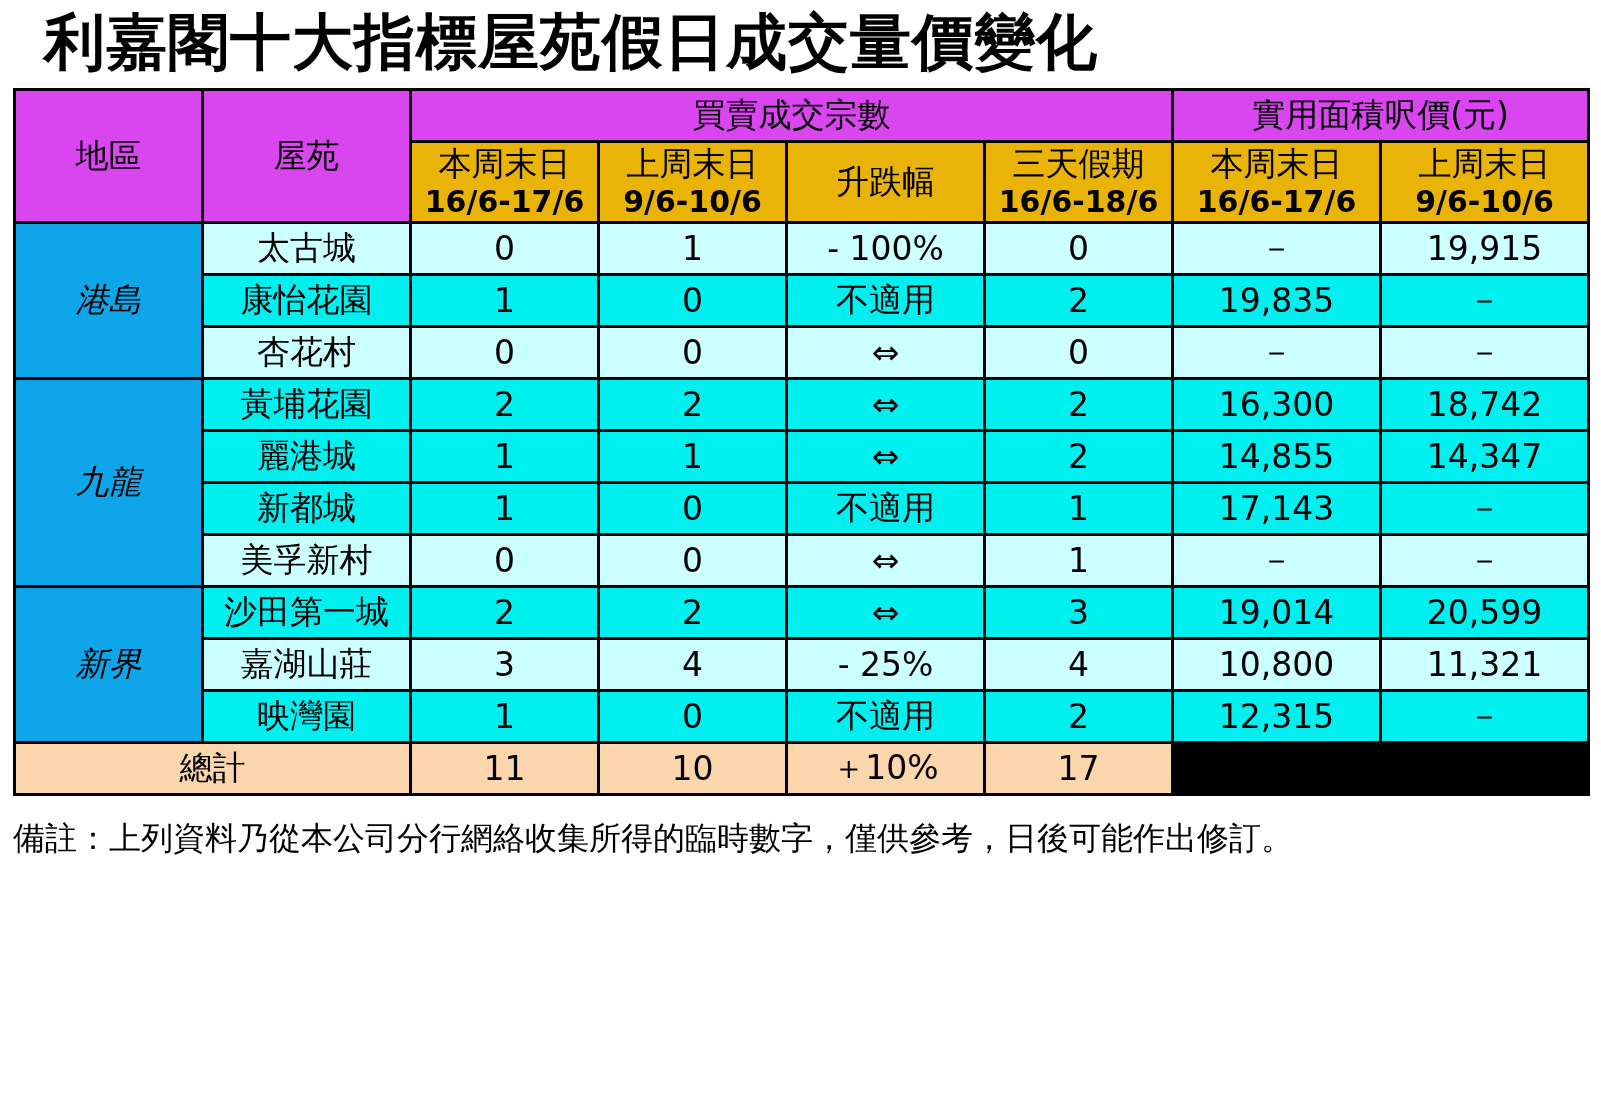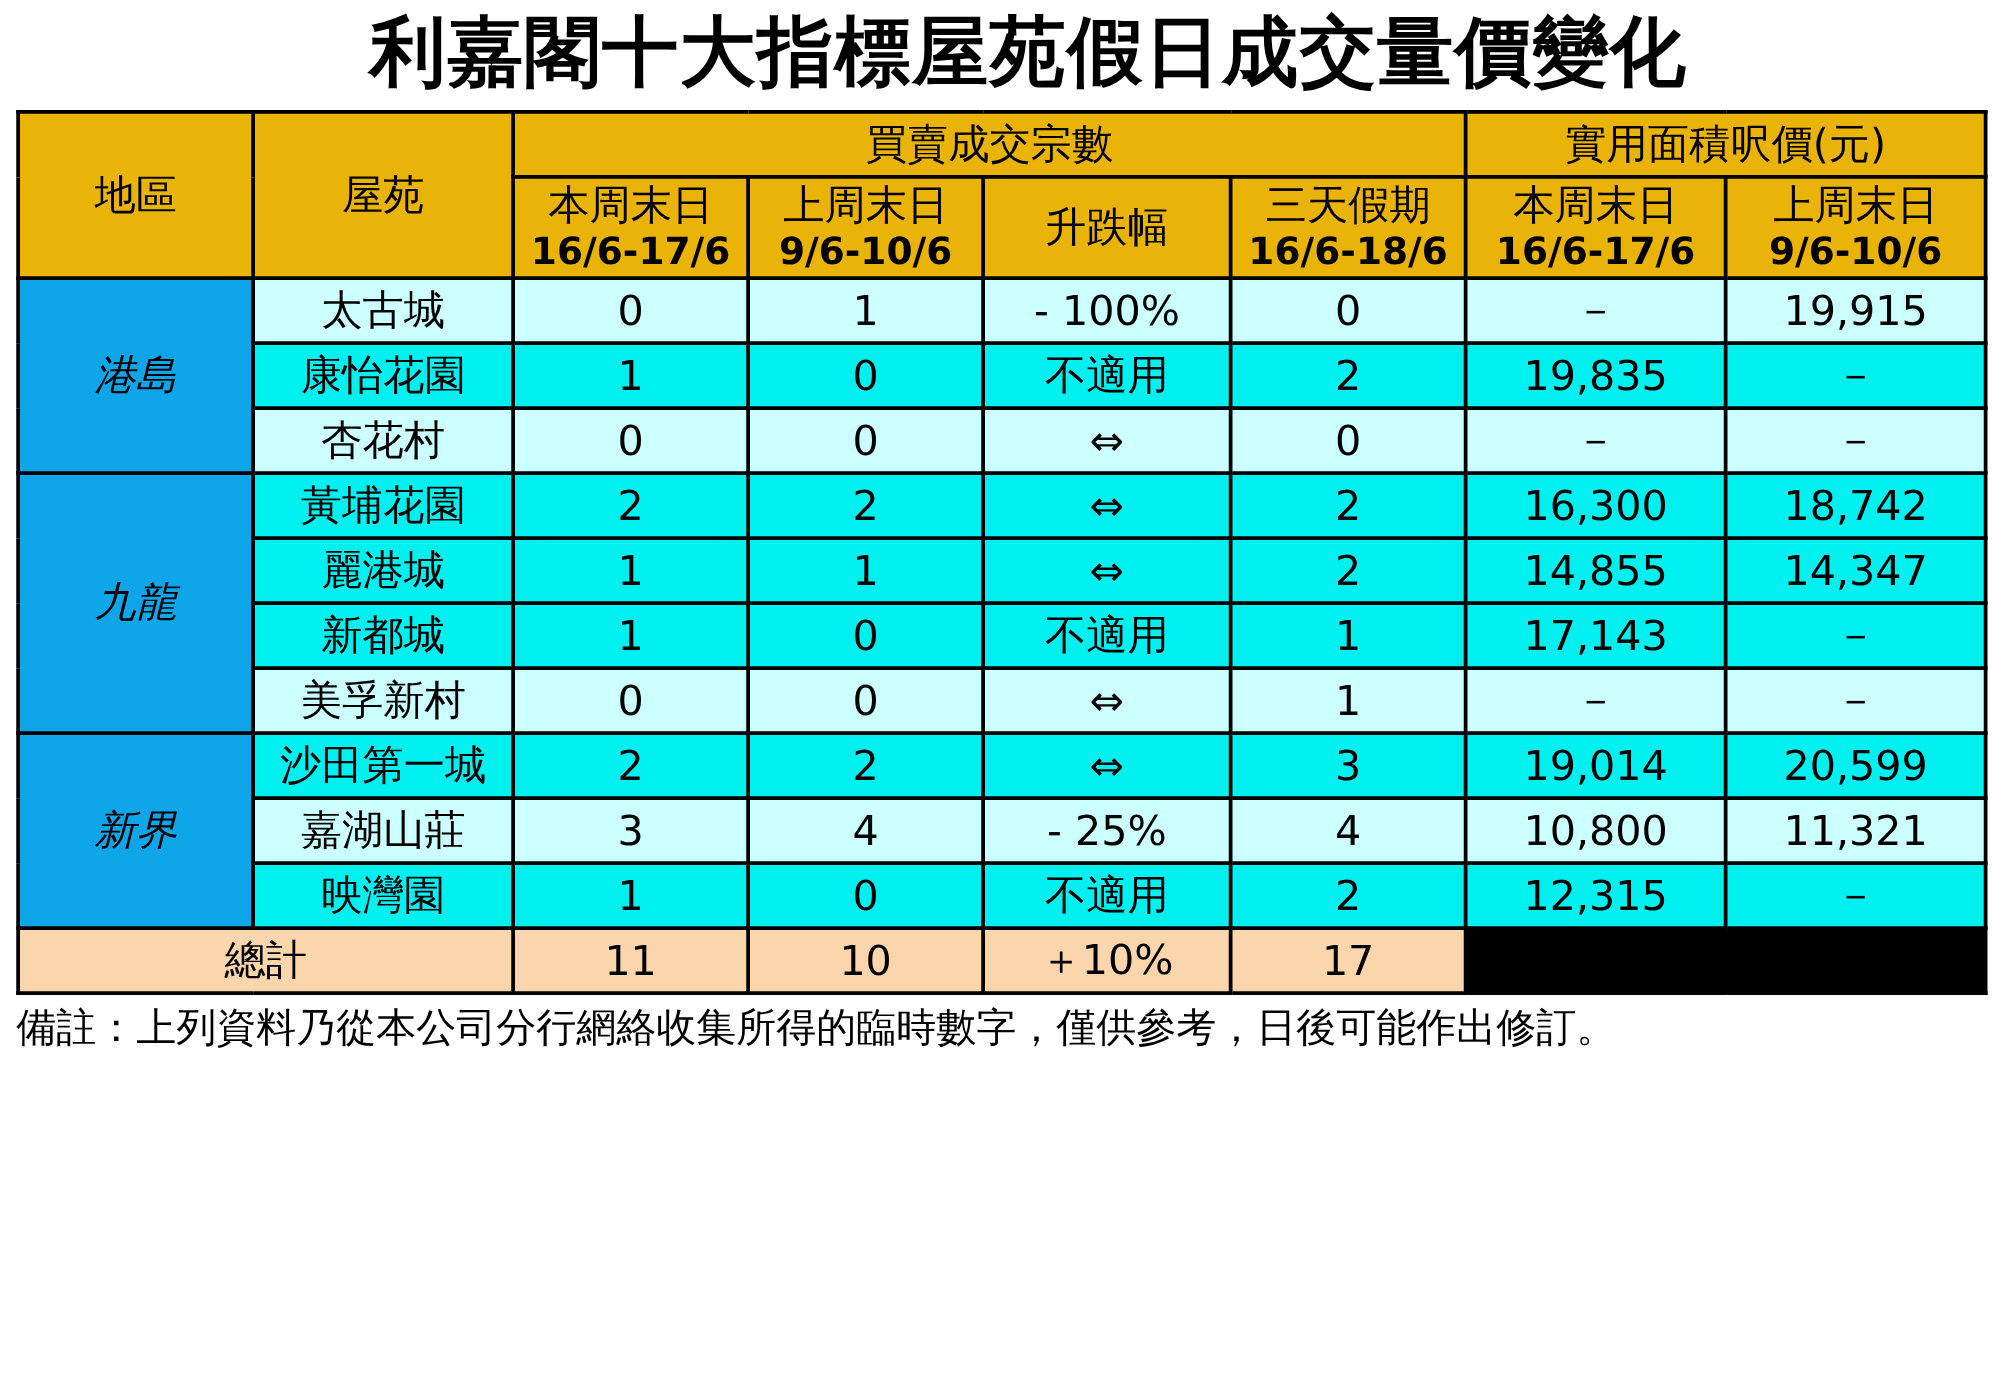--- a/index.html
+++ b/index.html
@@ -14,21 +14,20 @@
     color: #000000;
     overflow: hidden;
   }
   .page {
     width: 1601px;
     height: 1117px;
     position: relative;
     box-sizing: border-box;
   }
   .title {
-    text-align: center;
     font-family: "DejaVu Sans", sans-serif;
     font-weight: bold;
     font-size: 61px;
     letter-spacing: 1px;
     padding: 10px 0 14px 0;
     line-height: 1.05;
     margin-left: 44px;
   }
   table.grid {
     border-collapse: collapse;
@@ -40,21 +39,21 @@
     border: 3px solid #000000;
     font-weight: normal;
     font-size: 33px;
     text-align: center;
     vertical-align: middle;
     padding: 2px 2px;
     font-family: "DejaVu Sans", sans-serif;
   }
   
   .hdr {
-    background: #eab308;
+    background: #d946ef;
   }
   .hdr-sub {
     background: #eab308;
     font-size: 31px;
     line-height: 1.18;
   }
   .region {
     background: #0ea5e9;
     font-size: 35px;
     font-style: italic;
@@ -84,21 +83,21 @@
     display: block;
   }
   .sub-line1 {
     font-size: 33px;
   }
   .sub-line2 {
     font-size: 30px;
     font-weight: bold;
   }
   .notes {
-    margin: 2px 13px 0 13px;
+    margin: 18px 13px 0 13px;
     font-family: "DejaVu Sans", sans-serif;
     font-size: 32px;
     line-height: 1.55;
   }
   .notes div {
     margin-bottom: 8px;
   }
   .nowrap { white-space: nowrap; margin-top: 44px; }
 </style>
 </head>

